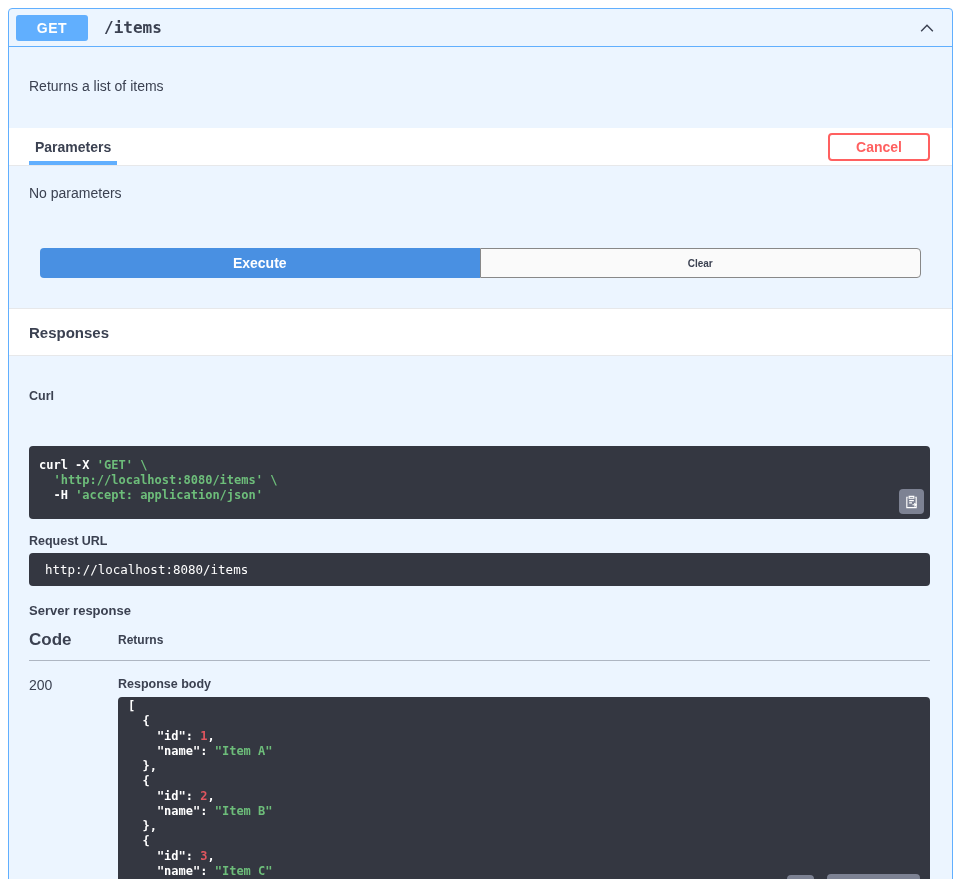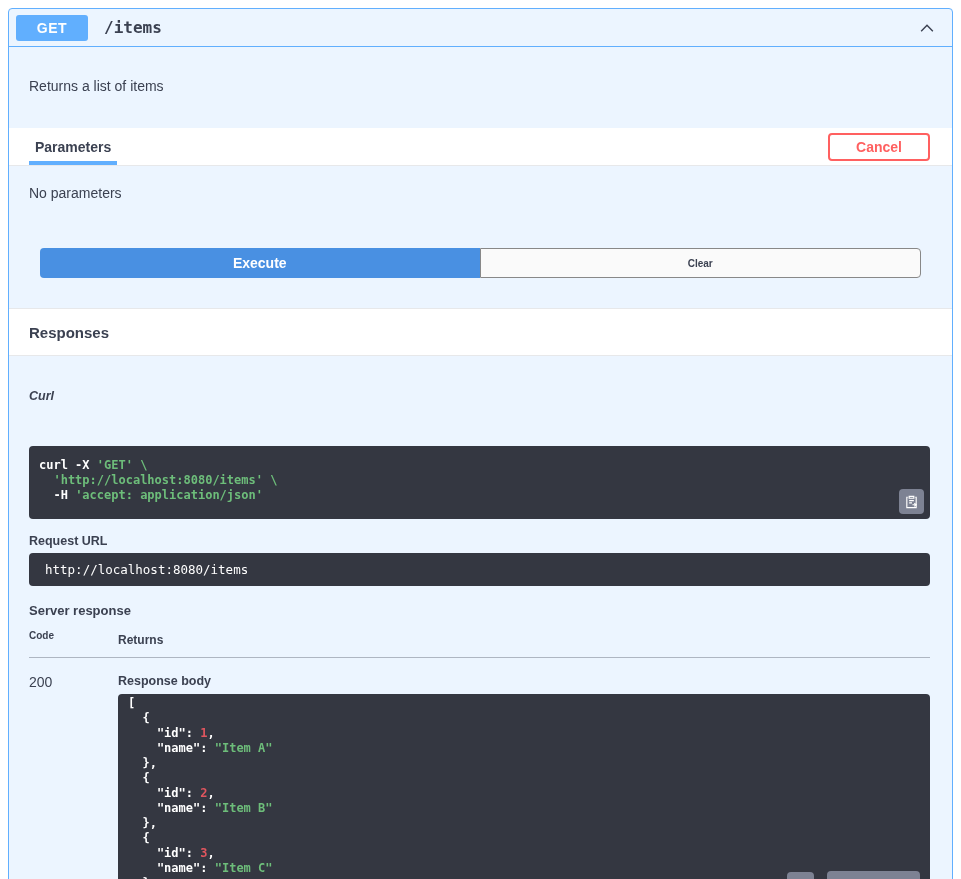--- a/index.html
+++ b/index.html
@@ -116,21 +116,21 @@
     align-items: center;
     padding: 0 20px;
     border-top: 1px solid rgba(59,65,81,.12);
     border-bottom: 1px solid rgba(59,65,81,.12);
   }
   .responses-header span { font-size: 15px; font-weight: bold; color: #3b4151; }
 
   
   .responses-body { padding: 33px 22px 30px 20px; }
   .small-label { font-size: 12.5px; font-weight: 600; color: #3b4151; }
-  .curl-label { margin-bottom: 5px; font-style: italic; }
+  .curl-label { margin-bottom: 5px; }
 
   .code-block {
     background: #343741;
     border-radius: 4px;
     font-family: "DejaVu Sans Mono", monospace;
     font-size: 12px;
     color: #fff;
     position: relative;
   }
   .curl-block { padding: 12px 10px 16px 10px; margin-top: 43px; }
@@ -159,21 +159,21 @@
 
   .server-response-label { margin-top: 17px; font-size: 13px; }
 
   .response-table { margin-top: 12px; }
   .response-table .thead {
     display: grid;
     grid-template-columns: 89px 1fr;
     padding-bottom: 10px;
     border-bottom: 1px solid rgba(59,65,81,.35);
   }
-  .code-header { font-size: 10px; font-weight: 600; color: #3b4151; }
+  .code-header { font-size: 17px; font-weight: 600; color: #3b4151; }
   .details-header { font-size: 12px; font-weight: 700; color: #3b4151; padding-top: 3px; }
   .response-table .trow {
     display: grid;
     grid-template-columns: 89px 1fr;
     padding-top: 16px;
   }
   .status-code { font-size: 14px; color: #3b4151; }
   .response-body-label { margin-bottom: 6px; }
   .response-block { padding: 2px 10px 3px 10px; }
 

